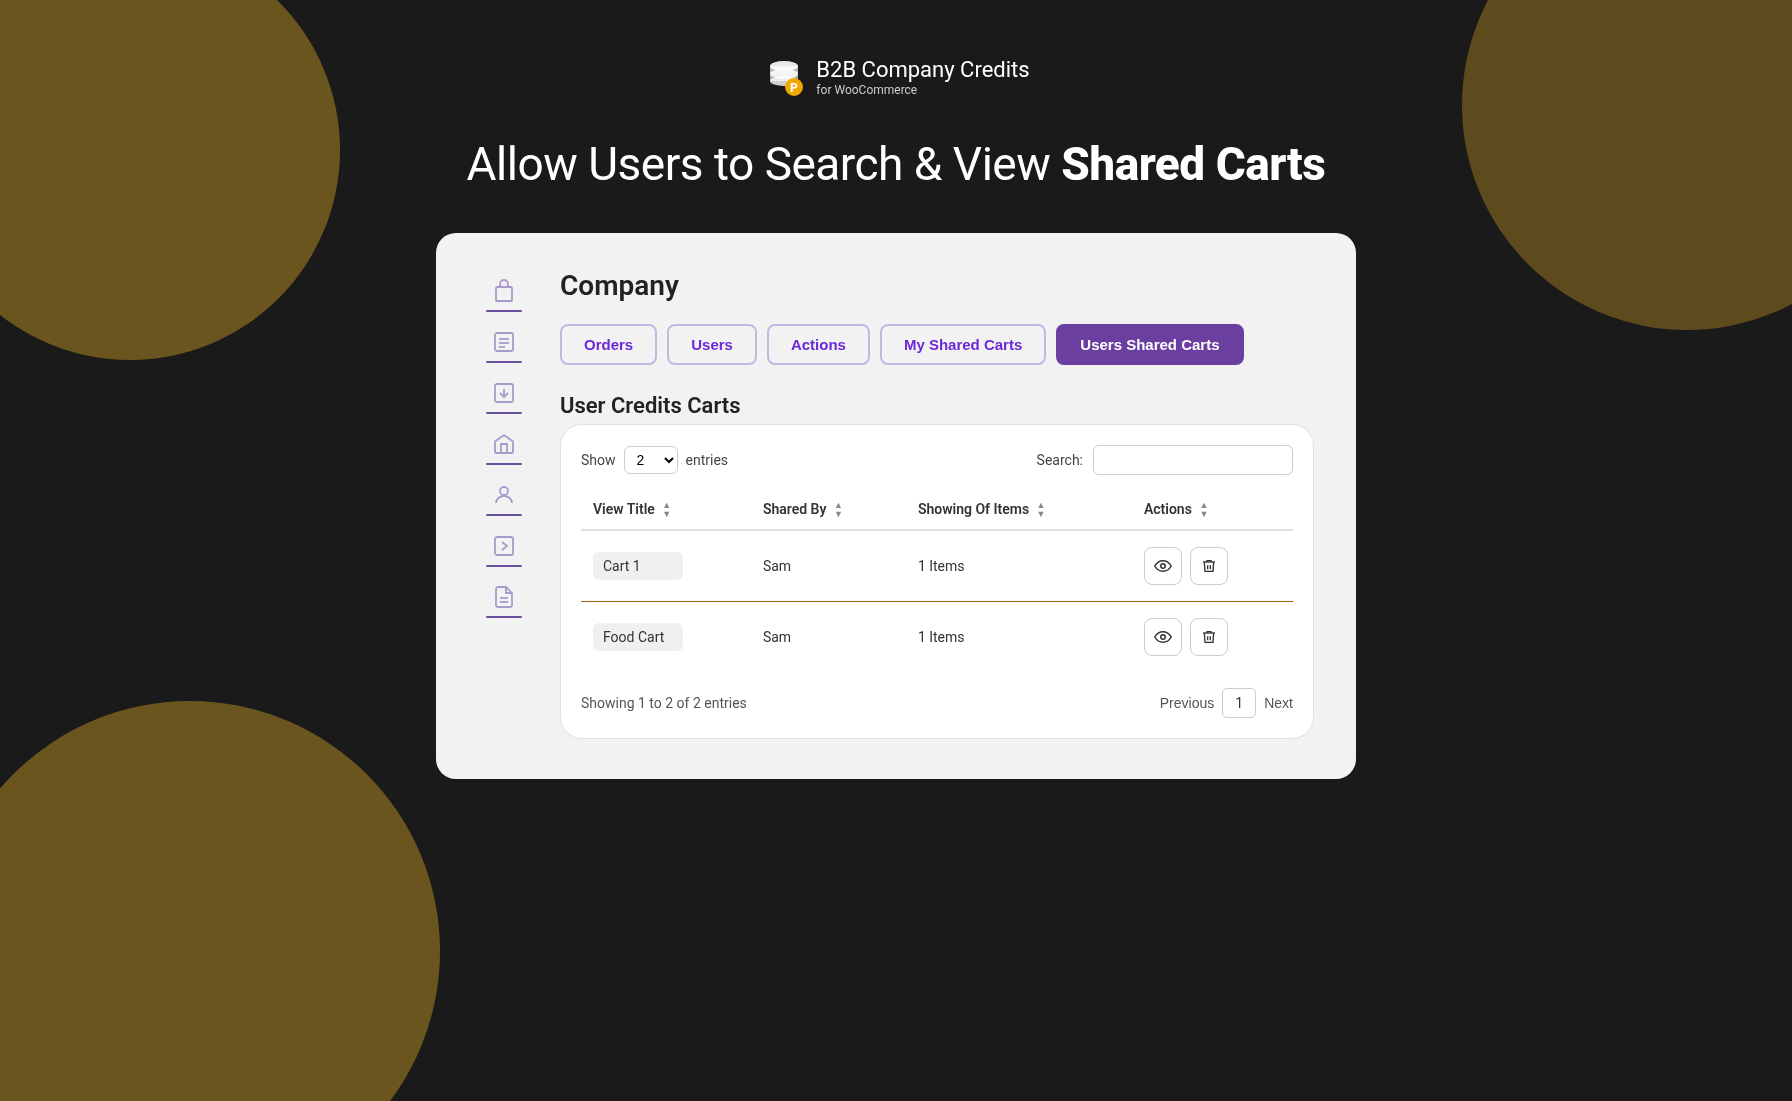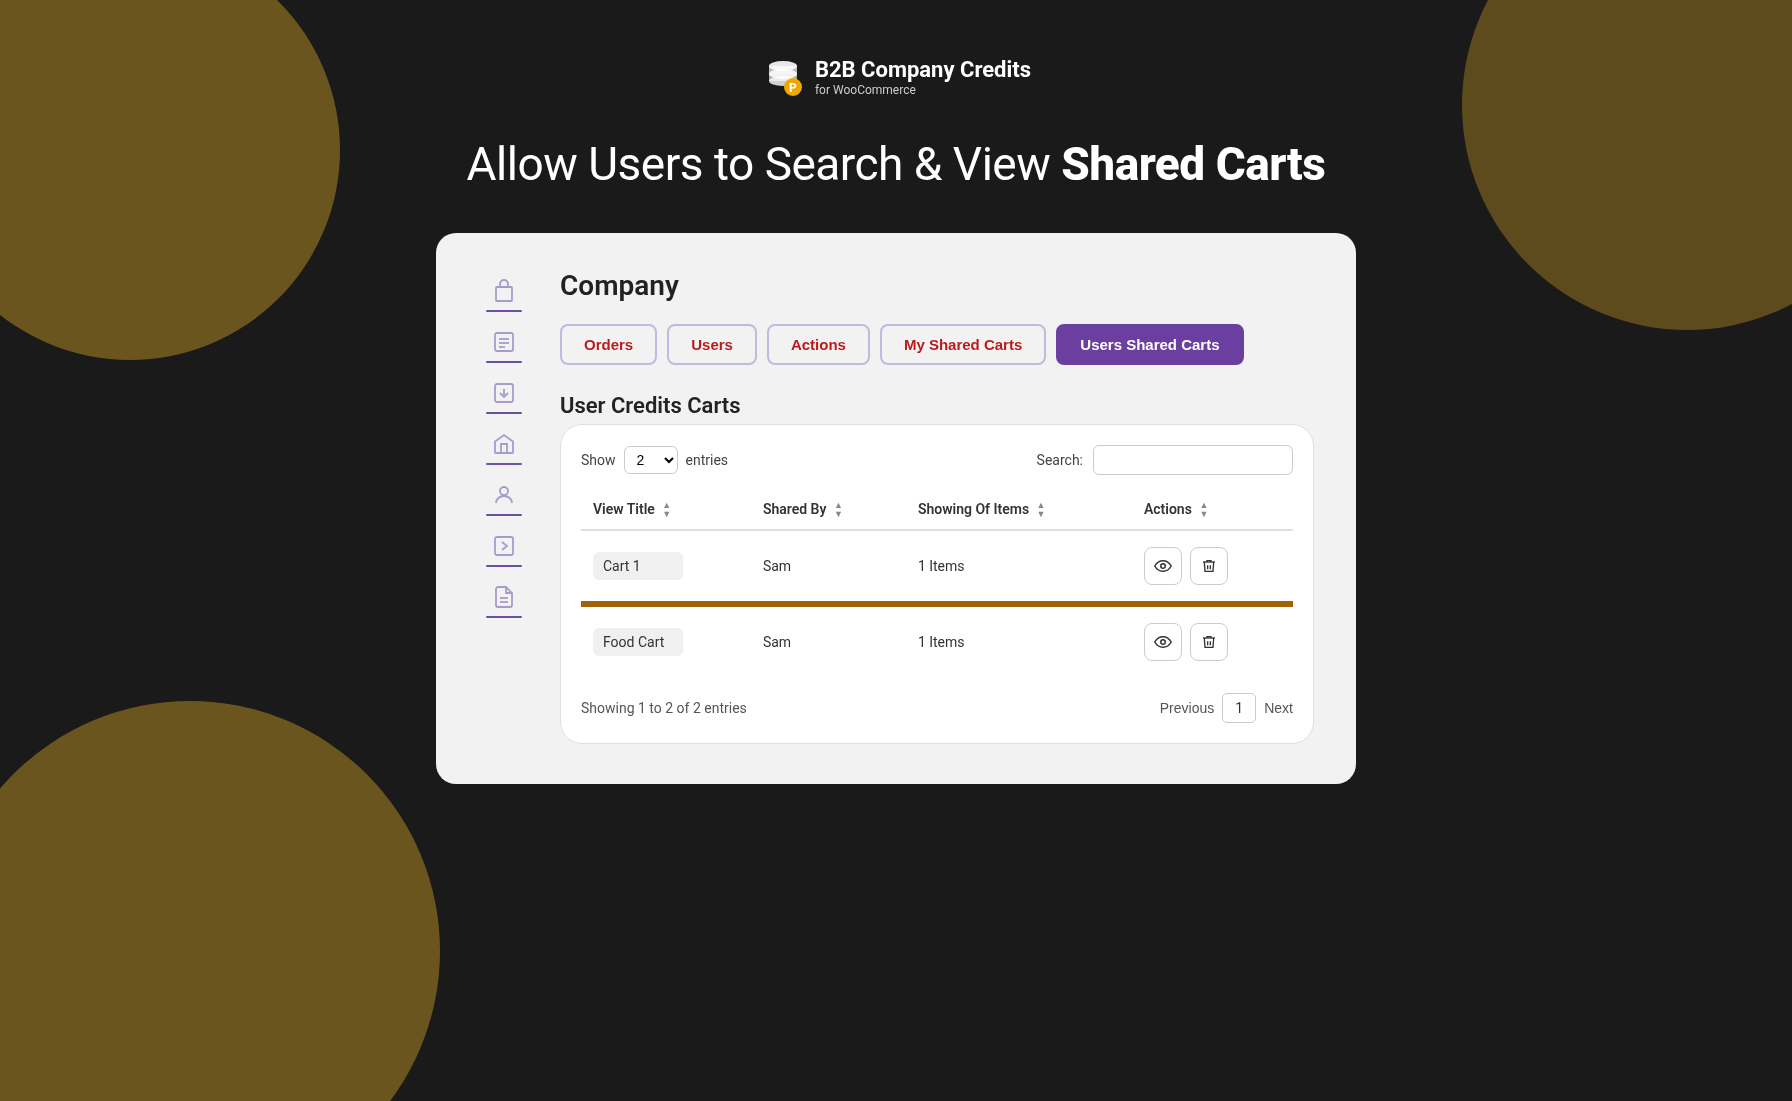--- a/index.html
+++ b/index.html
@@ -76,21 +76,21 @@
 
     .brand-name {
       display: flex;
       flex-direction: column;
       align-items: flex-start;
     }
 
     .brand-title {
       color: #ffffff;
       font-size: 22px;
-      font-weight: 700;
+      font-weight: 400;
       line-height: 1.2;
     }
 
     .brand-subtitle {
       color: #cccccc;
       font-size: 12px;
       font-weight: 400;
     }
 
     
@@ -171,21 +171,21 @@
       gap: 10px;
       margin-bottom: 28px;
       flex-wrap: wrap;
     }
 
     .tab-btn {
       padding: 10px 22px;
       border-radius: 8px;
       border: 2px solid #c5b8e0;
       background: transparent;
-      color: #b91c1c;
+      color: #6d28d9;
       font-size: 15px;
       font-weight: 600;
       cursor: pointer;
     }
 
     .tab-btn.active {
       background: #6b3fa0;
       border-color: #6b3fa0;
       color: #ffffff;
     }
@@ -277,21 +277,21 @@
       display: inline-flex;
       flex-direction: column;
       margin-left: 4px;
       font-size: 9px;
       line-height: 1;
       color: #888;
       vertical-align: middle;
     }
 
     .data-table tbody tr {
-      border-bottom: 6px solid #a16207;
+      border-bottom: 1px solid #a16207;
     }
 
     .data-table tbody tr:last-child {
       border-bottom: none;
     }
 
     .data-table td {
       padding: 16px 12px;
       font-size: 14px;
       color: #333;

